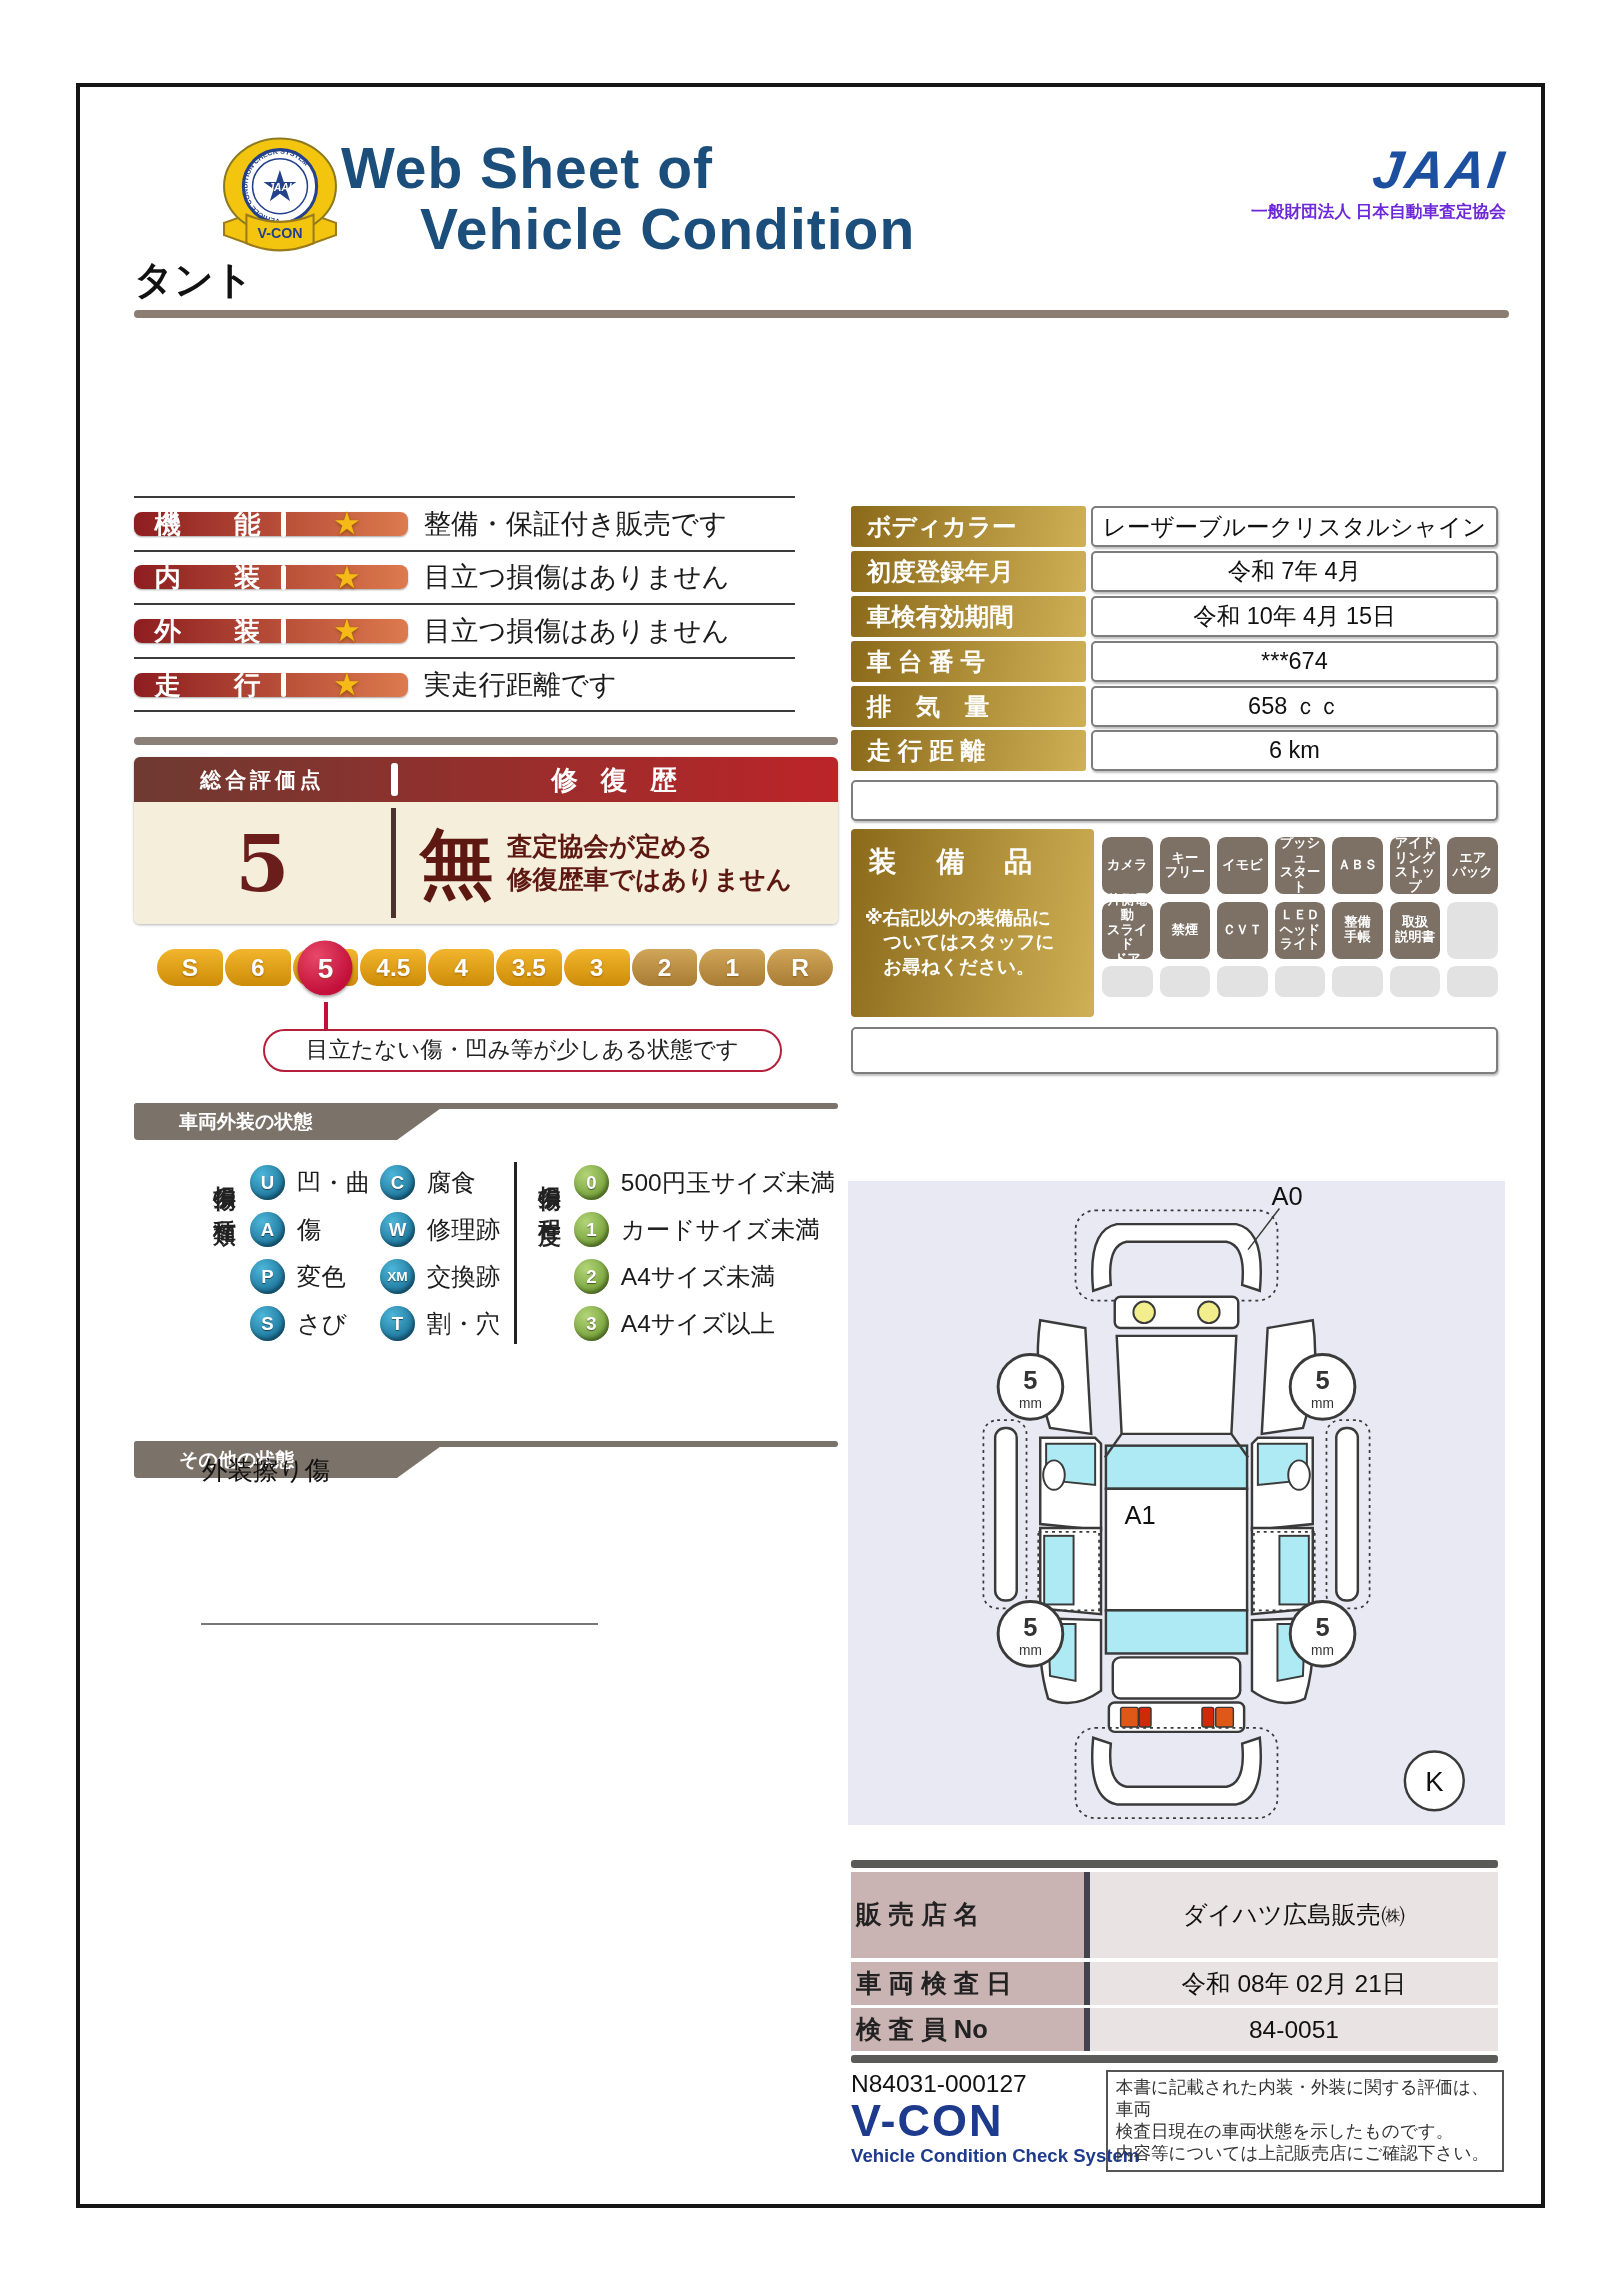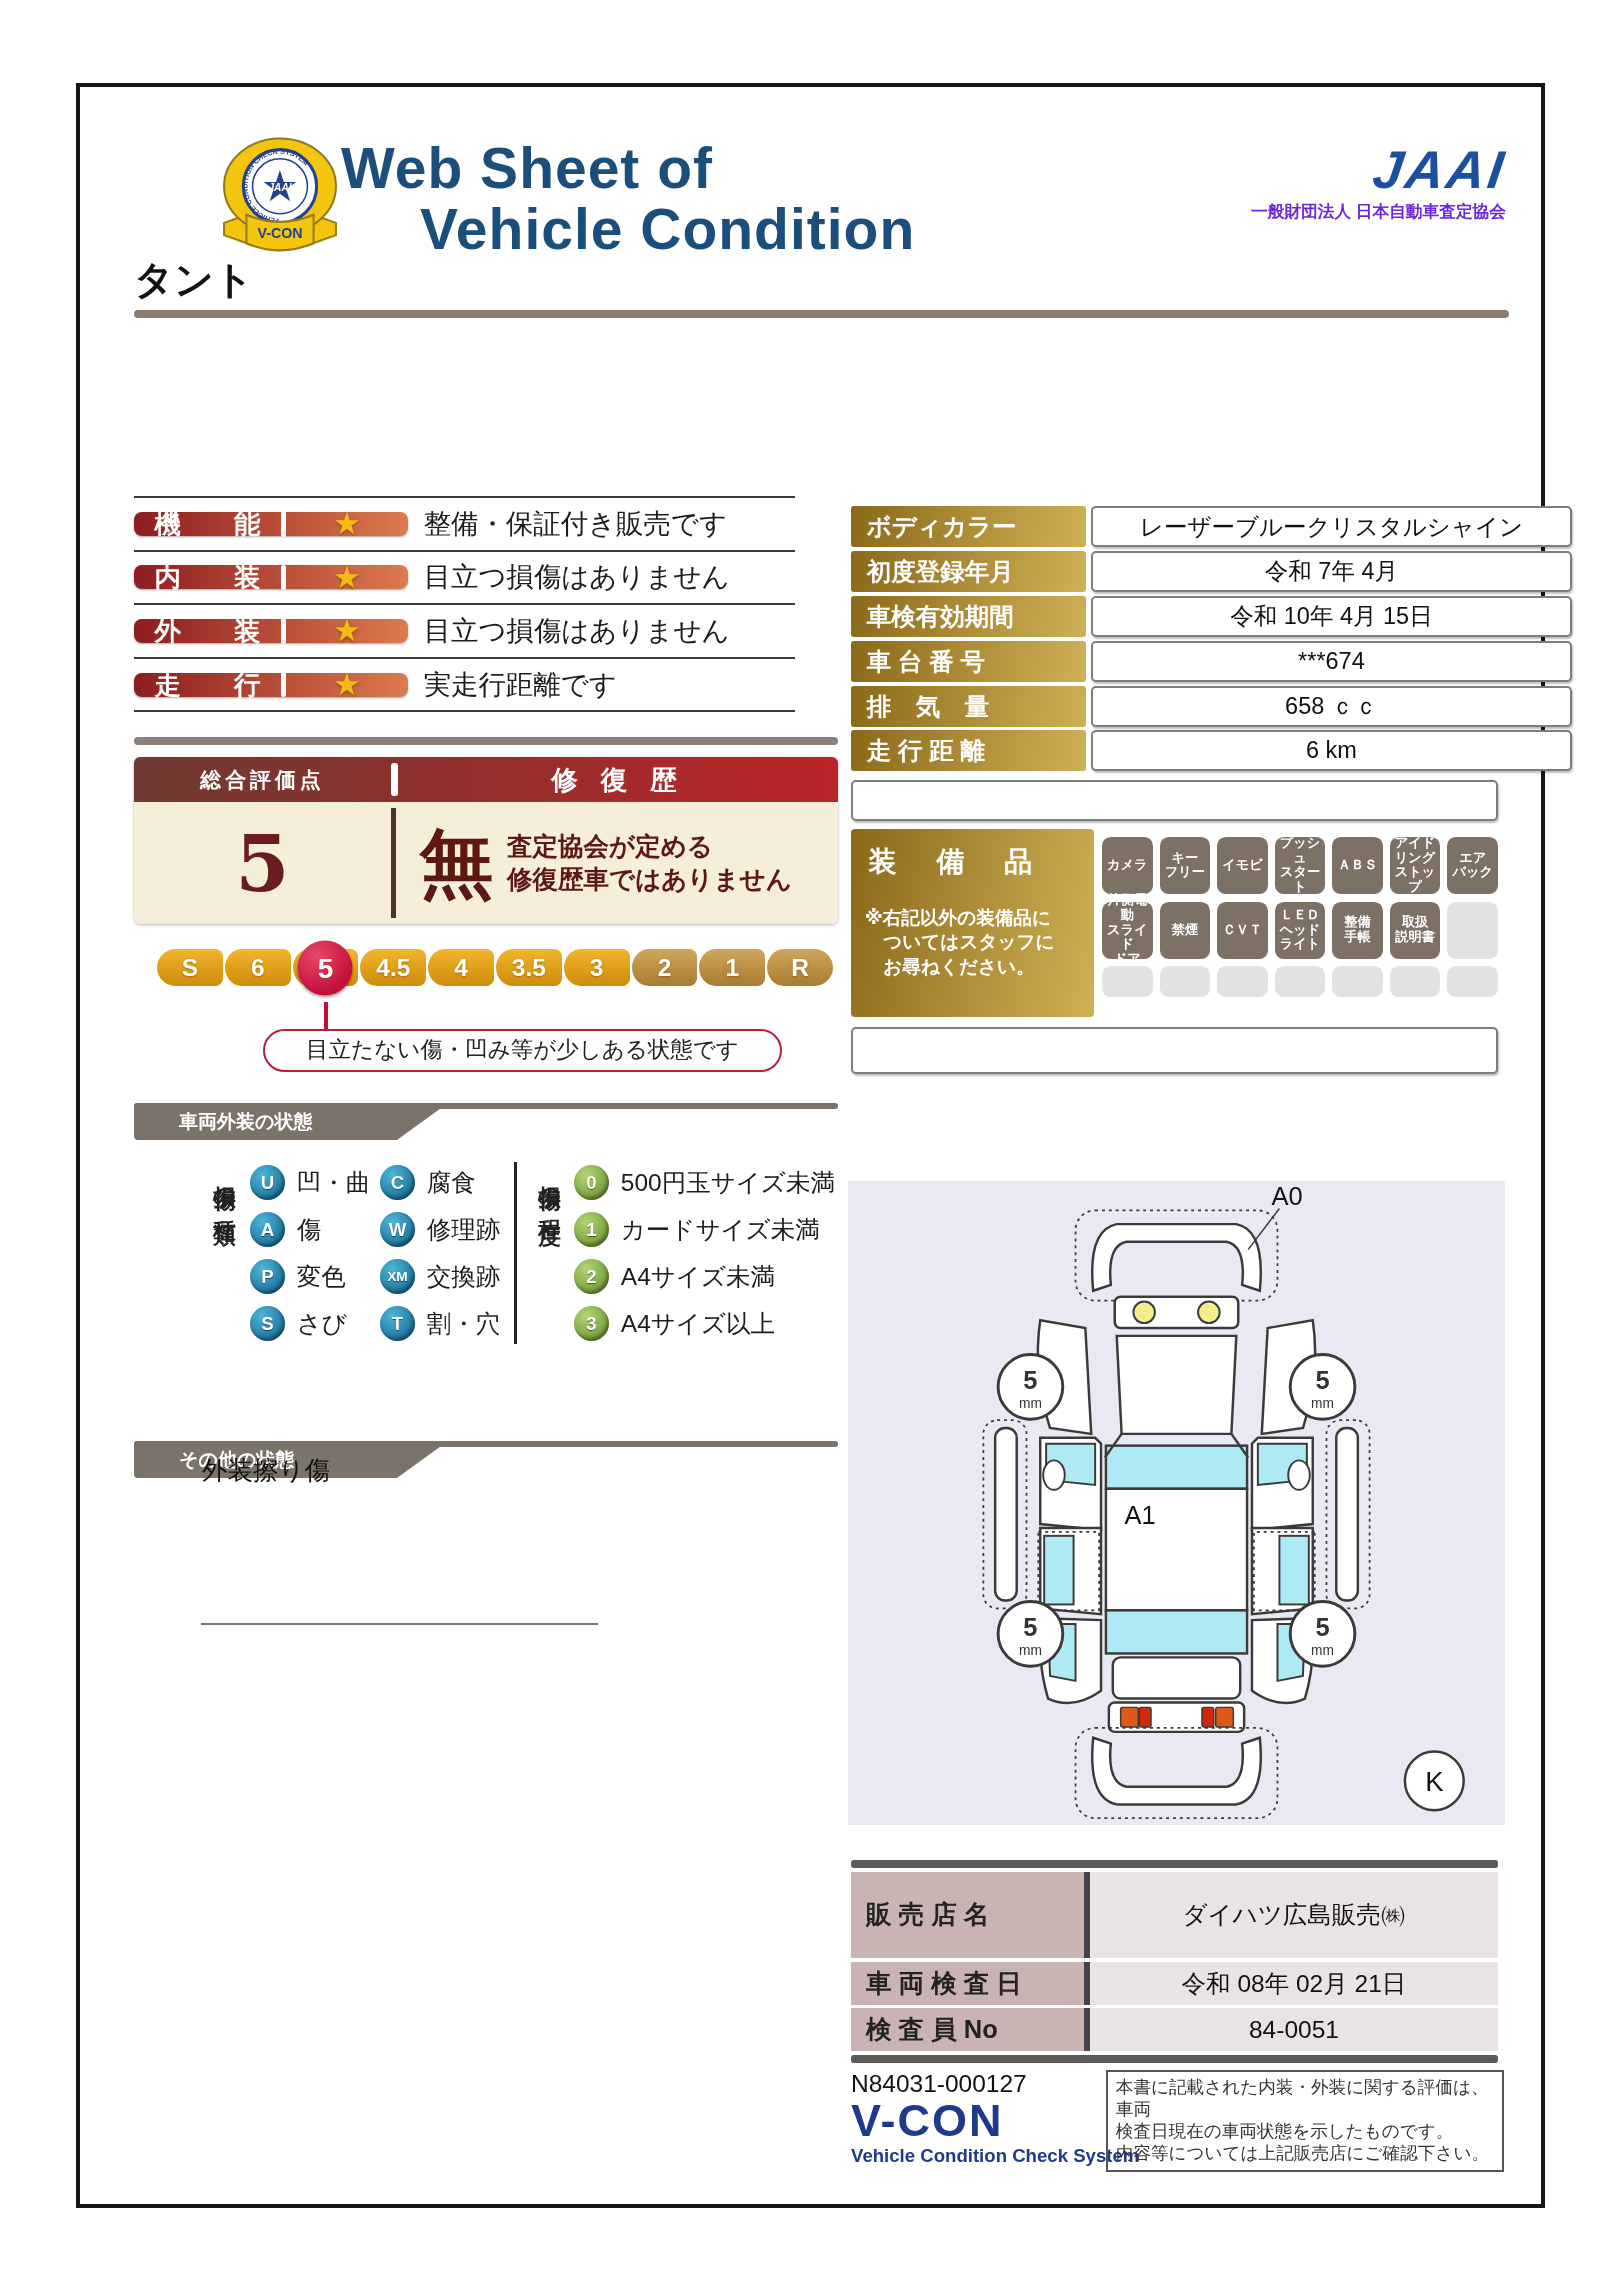--- a/index.html
+++ b/index.html
@@ -76,21 +76,21 @@
     text-shadow:0 1px 1px rgba(0,0,0,.5); box-shadow:inset -2px -2.9px 3.9px rgba(0,0,0,.35); }
   .sphere.kind { background:radial-gradient(circle at 35% 28%,#4db6d8,#0b5c84); }
   .sphere.kind.small { font-size:13.7px; }
   .sphere.degree { background:radial-gradient(circle at 35% 28%,#b2d478,#5d8c20); }
   .legend-label { margin-left:11.8px; font-size:24.5px; color:#1c1c1c; }
   #legend-divider { width:2.9px; background:#222; }
   .other-note { font-size:25.5px; color:#111; }
   .thin-line { height:2px; background:#777; }
 
   
-  #details { width:721px; }
+  #details { width:647px; }
   .detail-row { display:flex; height:41px; margin-bottom:3.9px; }
   .detail-label { flex:0 0 235px; background:linear-gradient(100deg,#8a6a1a,#d0b055); color:#fff;
     font-size:24.5px; font-weight:bold; display:flex; align-items:center; padding-left:15.7px; border-radius:2.9px; }
   .detail-value { flex:1; margin-left:4.9px; background:#fff; border:2px solid #7d7d7d; border-radius:4.9px;
     box-shadow:1px 2px 2px rgba(0,0,0,.25); display:flex; align-items:center; justify-content:center;
     font-size:23.5px; color:#111; }
   .empty-box { background:#fff; border:2px solid #7d7d7d; border-radius:4.9px; box-shadow:1px 2px 2px rgba(0,0,0,.25); }
 
   
   #equip { width:647px; height:188px; }
@@ -107,21 +107,21 @@
   
   #diagram { width:657px; height:644px; background:#e9e9f4; }
 
   
   #dealer { width:647px; }
   .dealer-bar { height:7.8px; background:#5a5a58; border-radius:2.9px; }
   #dealer-rows { margin:3.9px 0; }
   .dealer-row { display:flex; height:43px; margin-bottom:3.9px; }
   .dealer-row-tall { height:86px; }
   .dealer-label { flex:0 0 233px; background:#c9b3b3; color:#222; font-size:25.5px; font-weight:bold;
-    display:flex; align-items:center; padding-left:15px; }
+    display:flex; align-items:center; padding-left:5px; }
   .dealer-divider { width:5.9px; background:#43434e; }
   .dealer-value { flex:1; background:#eae3e3; display:flex; align-items:center; justify-content:center; font-size:24.5px; color:#111; }
 
   
   #footer-num { font-size:24.5px; color:#111; }
   #footer-vcon { font-size:45px; font-weight:bold; color:#1e3a8c; letter-spacing:2px; line-height:1; }
   #footer-sub { font-size:18.6px; font-weight:bold; color:#1e3a8c; }
   #footer-note { width:398px; border:2px solid #555; padding:4.9px 7.8px; font-size:17.6px; color:#333;
     white-space:pre-line; line-height:1.25; }
 

